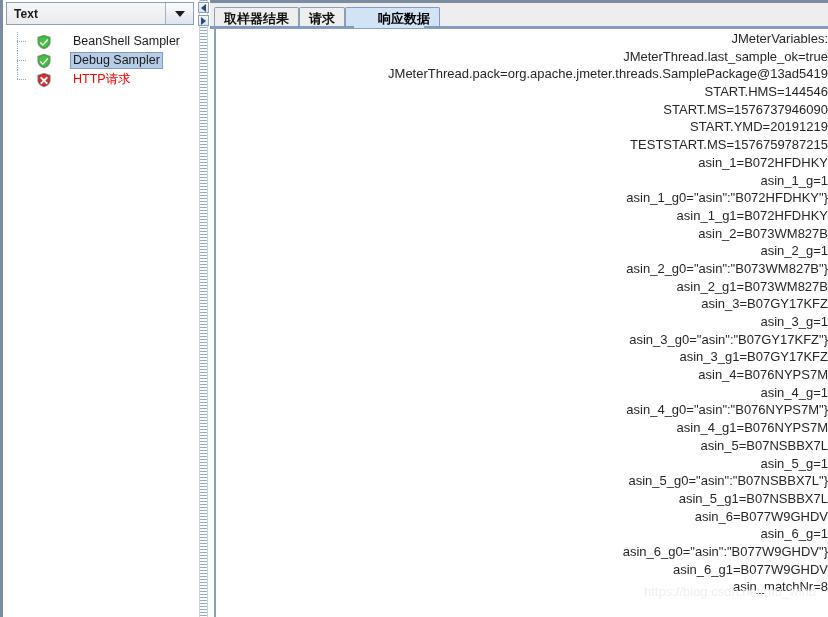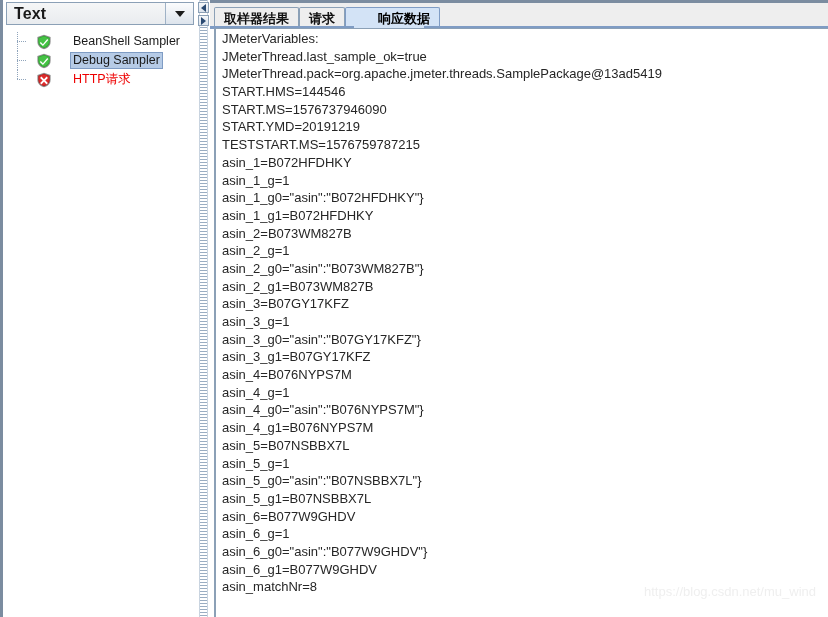--- a/index.html
+++ b/index.html
@@ -36,21 +36,21 @@
     width: 188px; height: 23px;
     box-sizing: border-box;
     border: 1px solid #8ba0b6;
     background: linear-gradient(#f5f6f7, #e9ecef);
     display: flex;
     align-items: center;
   }
   #combo-value {
     flex: 1;
     padding-left: 7px;
-    font-size: 16px;
+    font-size: 12px;
     font-weight: bold;
     color: #1a1a1a;
     letter-spacing: .1px;
   }
   #combo-arrow-btn {
     width: 27px; height: 21px;
     border-left: 1px solid #9fb2c6;
     background: linear-gradient(#fbfcfd, #dde4ec);
     display: flex;
     align-items: center;
@@ -253,20 +253,21 @@
     right: 0; bottom: 0;
     overflow: hidden;
   }
   .txt-line {
     height: 17.7px;
     line-height: 17.7px;
     font-size: 13px;
     color: #262626;
     white-space: pre;
     font-family: "Liberation Sans", sans-serif;
+    text-align: right;
   }
 
   #watermark {
     position: absolute;
     right: 12px; bottom: 18px;
     font-size: 13px;
     color: #efefef;
     white-space: nowrap;
     pointer-events: none;
   }

